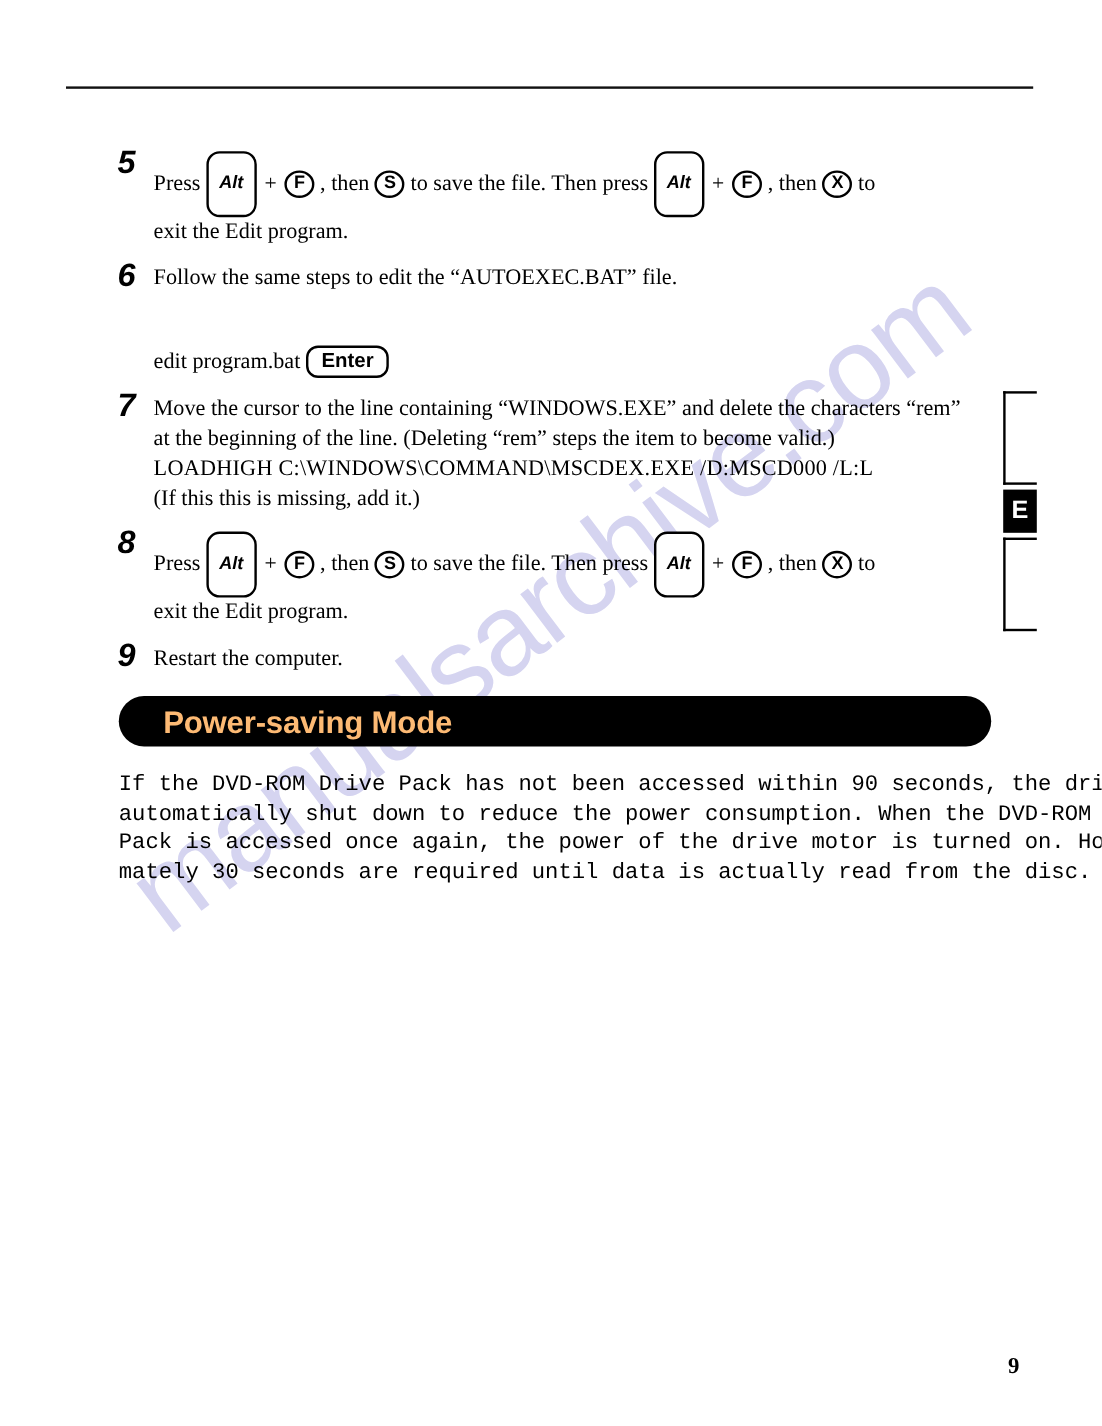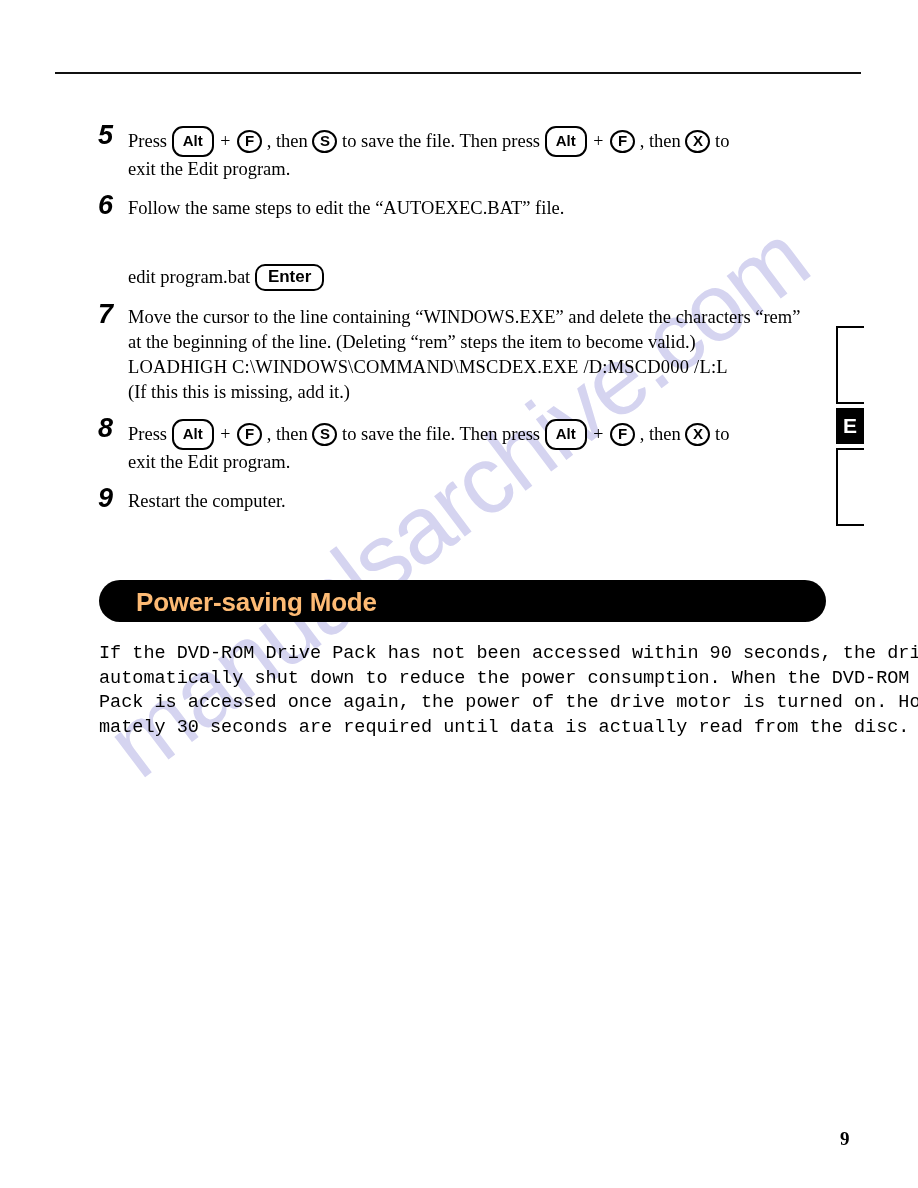--- a/index.html
+++ b/index.html
@@ -109,22 +109,23 @@
     background: #fff;
   }
   .key-round {
     width: 21px;
     height: 19px;
     border-radius: 50%;
     padding: 0;
   }
   .key-oval {
     border-radius: 11px;
-    padding: 4px 9px;
+    padding: 16px 9px;
     height: 19px;
+    font-style: italic;
   }
   .key-rect {
     border-radius: 10px;
     padding: 1px 11px;
     font-size: 17px;
     line-height: 19px;
     height: 21px;
     margin-top: 43px;
   }
   .plus {

